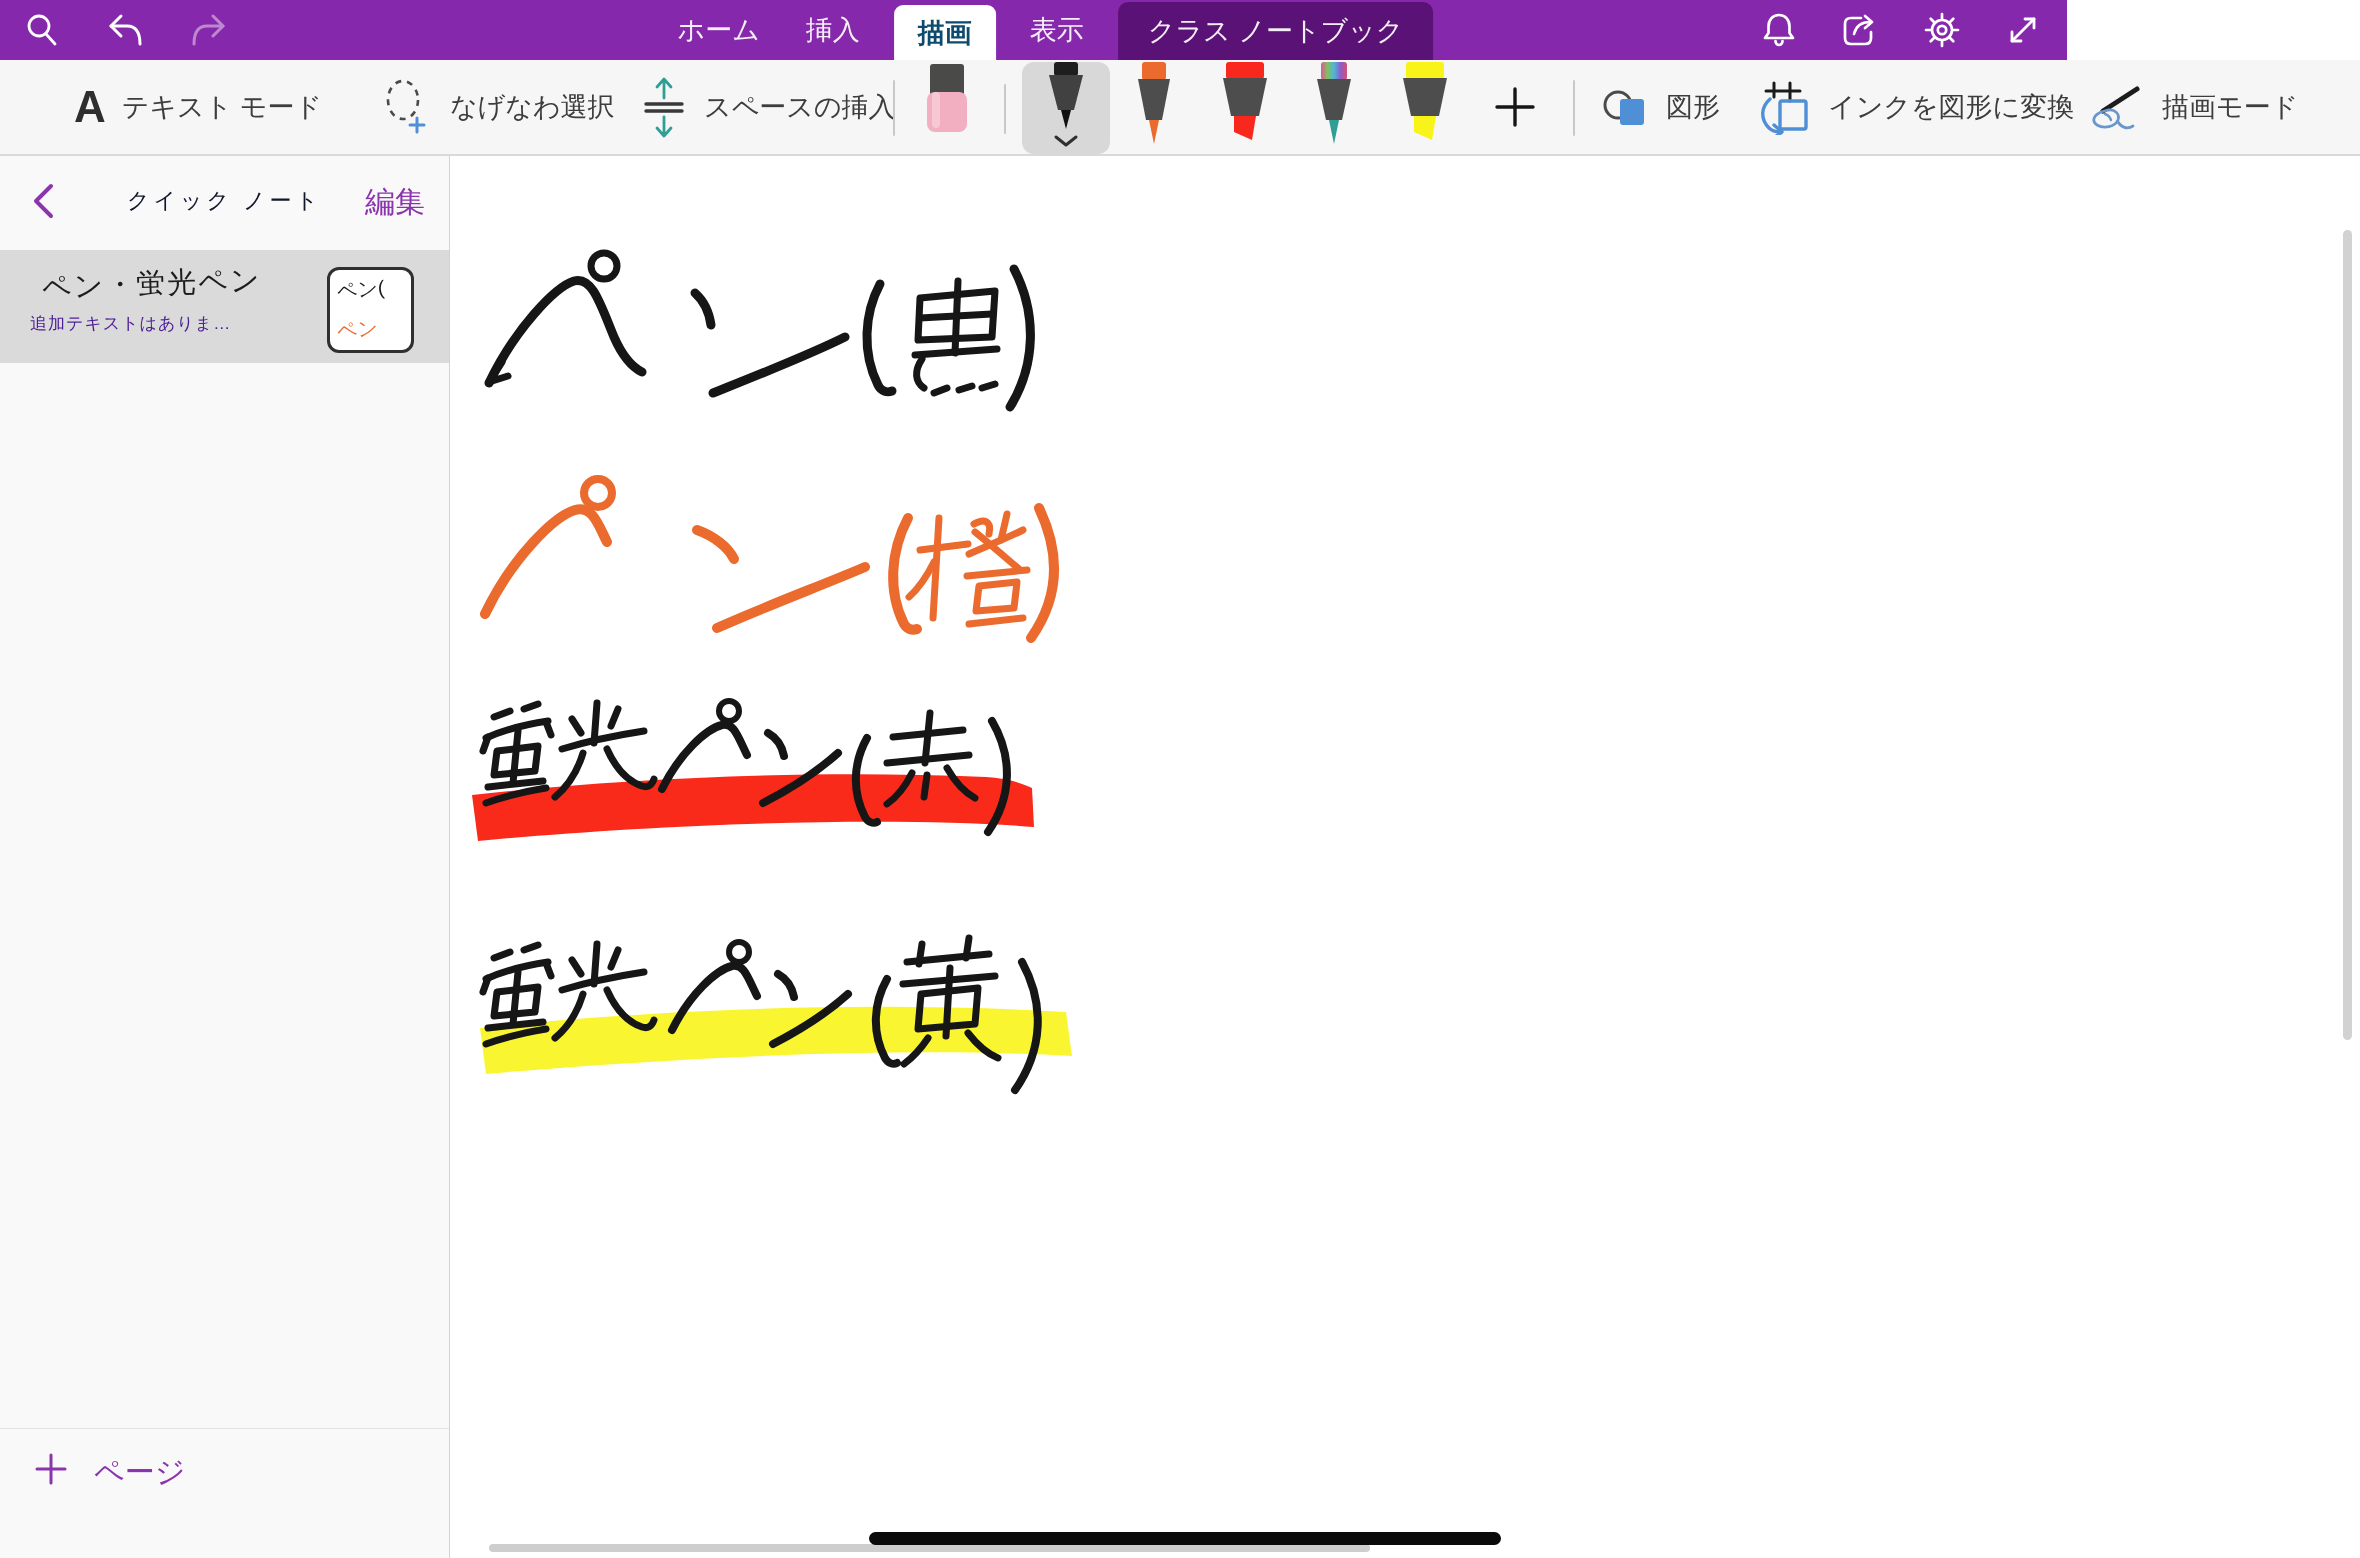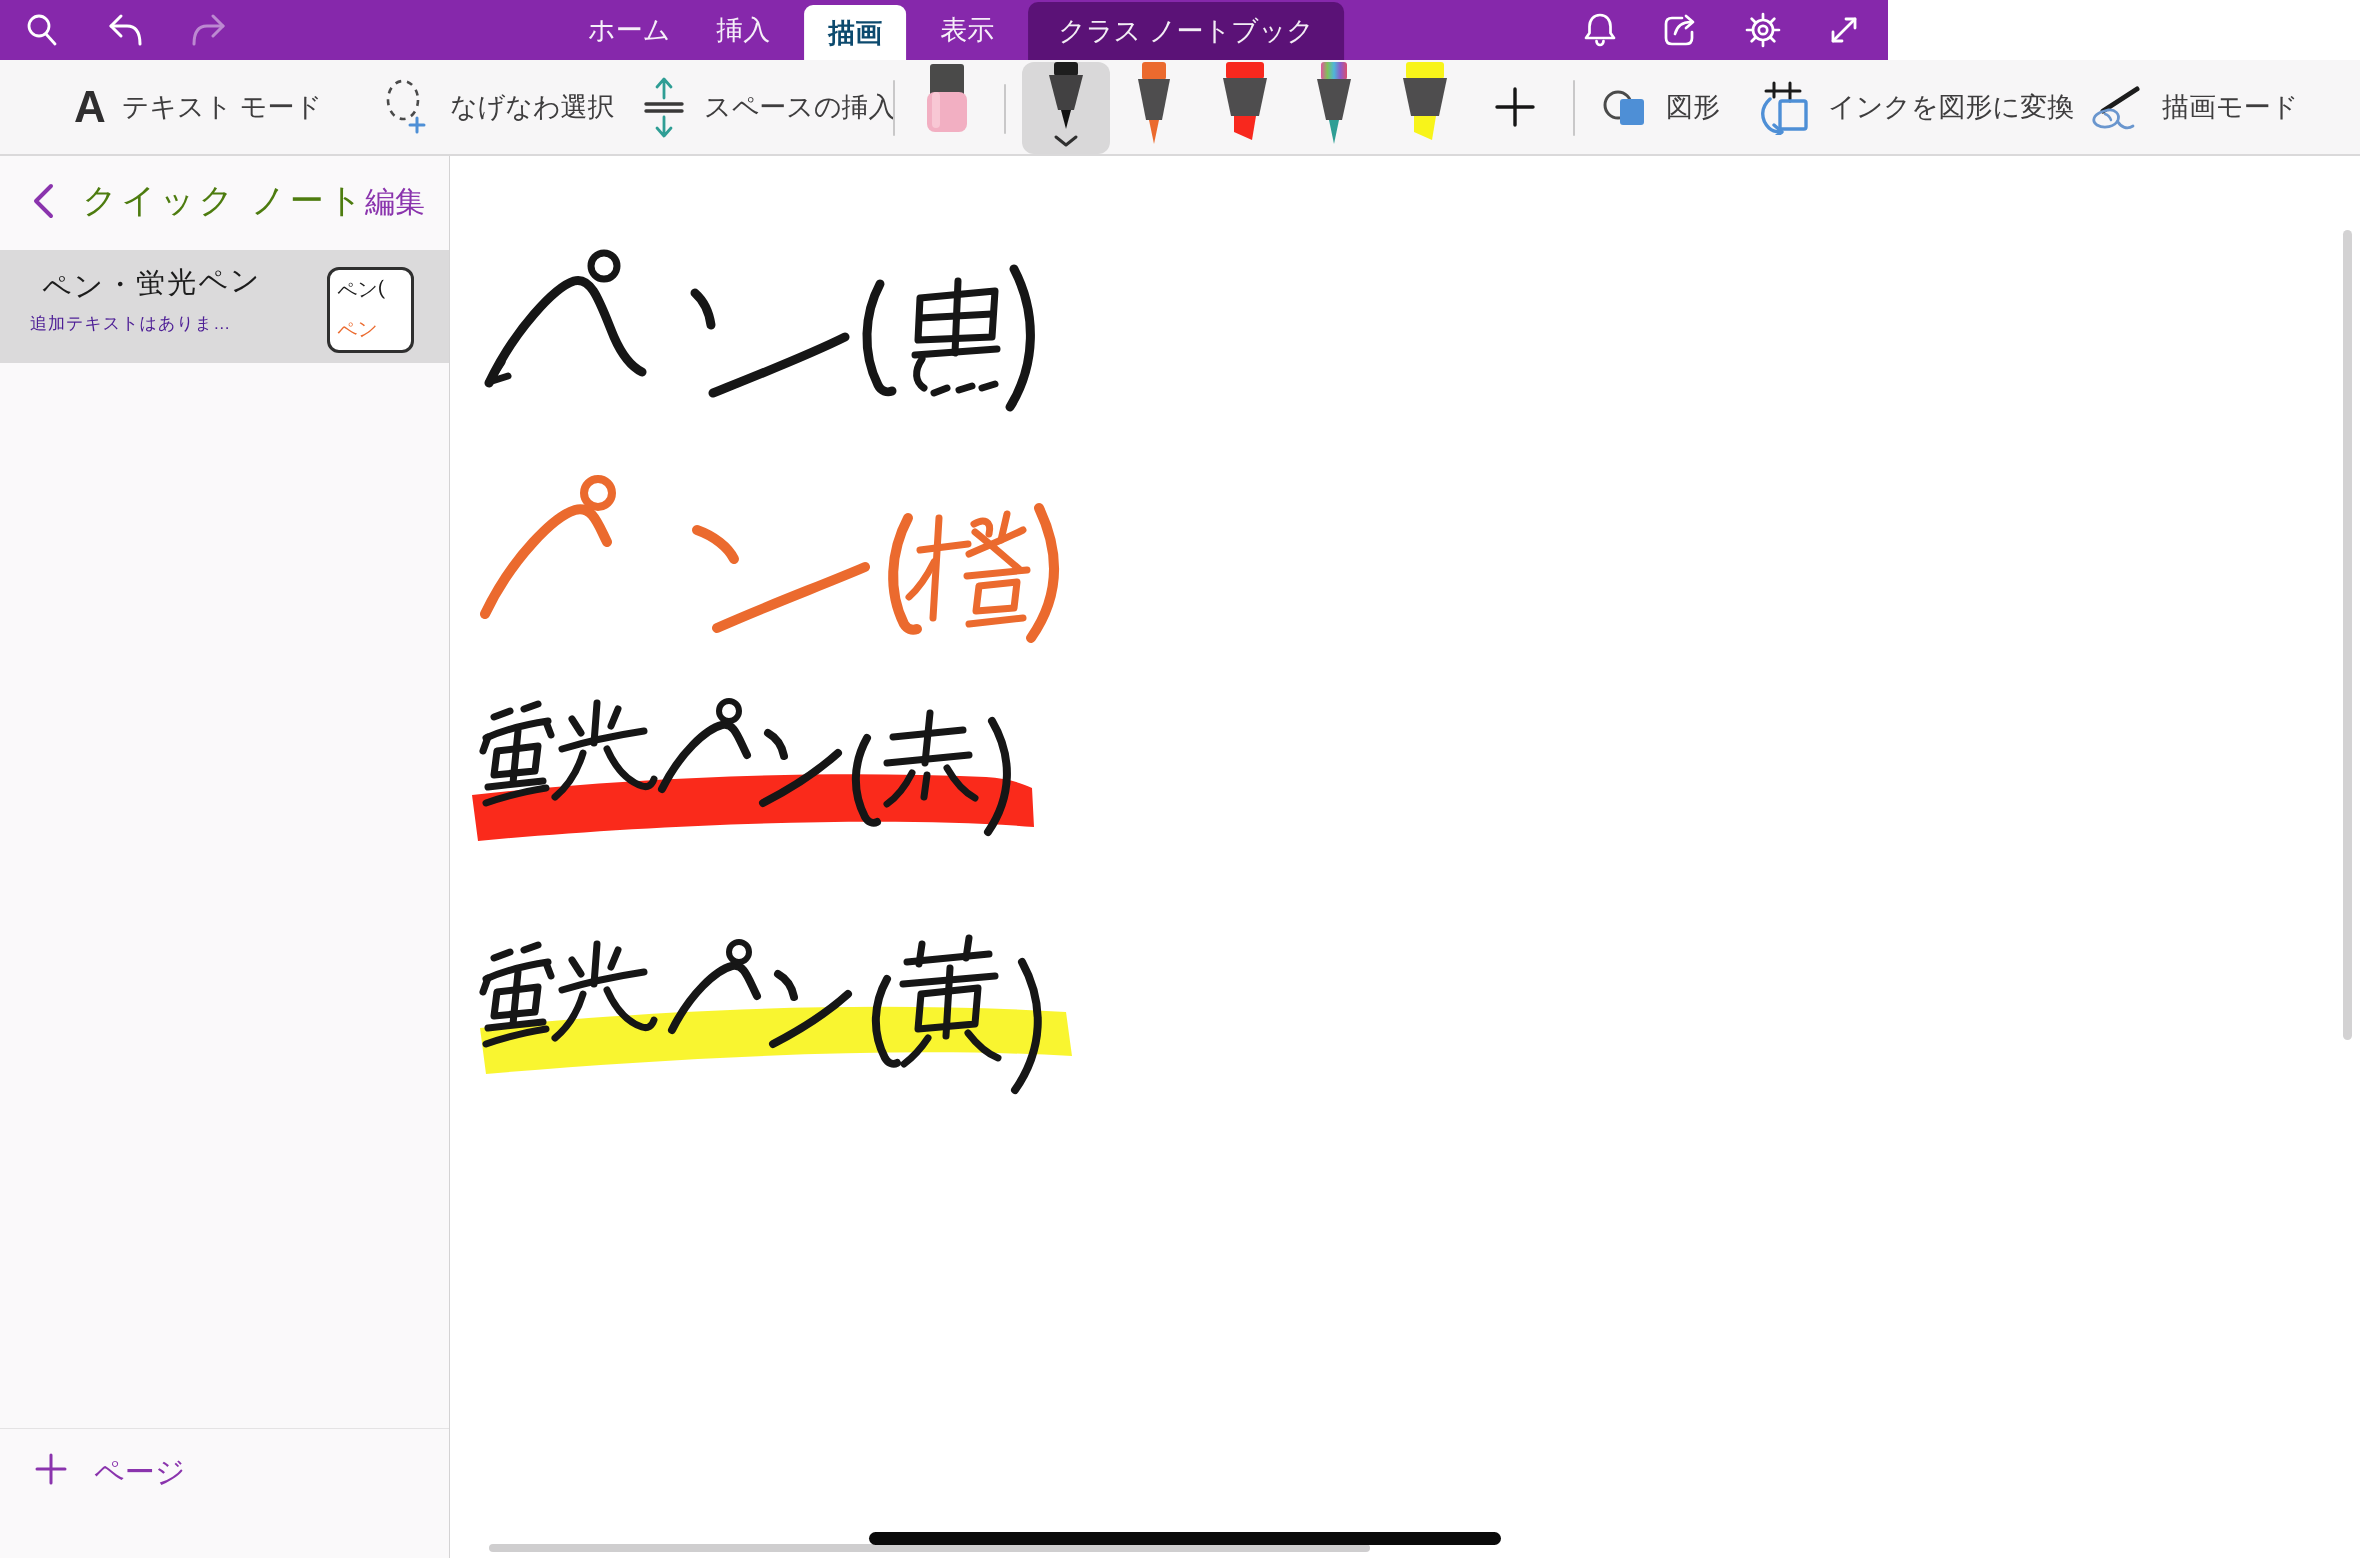--- a/index.html
+++ b/index.html
@@ -5,21 +5,21 @@
   html,body{margin:0;padding:0;background:#fff;}
   *{box-sizing:border-box;}
   .screen{
     position:relative;width:2360px;height:1558px;overflow:hidden;
     font-family:"Liberation Sans","DejaVu Sans",sans-serif;
     background:#fff;
   }
   button{background:none;border:0;padding:0;margin:0;font:inherit;color:inherit;cursor:default;}
 
   
-  .topbar{position:absolute;left:0;top:0;width:1888px;height:60px;background:#8628AB;}
+  .topbar{position:absolute;left:0;top:0;width:2067px;height:60px;background:#8628AB;}
   .tb-left{position:absolute;left:24px;top:0;height:60px;display:flex;align-items:center;gap:46px;}
   .tb-right{position:absolute;right:26px;top:0;height:60px;display:flex;align-items:center;gap:44px;}
   .tb-icon{display:flex;align-items:center;justify-content:center;}
   .dim{opacity:.45;}
   .tabs{position:absolute;left:calc(50% + 16px);top:0;height:60px;transform:translateX(-50%);
         display:flex;align-items:flex-end;gap:22px;}
   .tab{height:60px;display:flex;align-items:center;padding:0 12px;color:rgba(255,255,255,.93);
        font-size:27px;white-space:nowrap;}
   .tab.active{height:55px;background:#fff;color:#0c4a6e;border-radius:9px 9px 0 0;
        padding:0 24px;font-weight:bold;}
@@ -36,21 +36,21 @@
   .pen-chip{position:absolute;top:2px;width:88px;height:92px;background:#D9D8D9;border-radius:12px;
             display:flex;flex-direction:column;align-items:center;}
   .plus-btn{position:absolute;top:24px;}
 
   
   .sidebar{position:absolute;left:0;top:156px;width:450px;height:1402px;background:#FAF9FA;
            border-right:1px solid #D4D3D4;}
   .sb-header{position:absolute;left:0;top:0;width:100%;height:90px;}
   .sb-back{position:absolute;left:30px;top:26px;}
   .sb-title{position:absolute;left:0;top:0;width:100%;height:90px;display:flex;align-items:center;
-            justify-content:center;font-size:34px;color:#4d7c0f;letter-spacing:4px;}
+            justify-content:center;font-size:22px;color:#0f172a;letter-spacing:4px;}
   .sb-edit{position:absolute;right:24px;top:26px;font-size:30px;color:#8A34AD;}
   .page-item{position:absolute;left:0;top:94px;width:449px;height:113px;background:#DBDADB;}
   .page-title{position:absolute;left:42px;top:18px;font-size:29px;color:#1c1c1c;
               letter-spacing:2px;transform:rotate(-2deg);transform-origin:left;}
   .page-sub{position:absolute;left:30px;top:62px;font-size:17px;color:#4c1d95;letter-spacing:1px;}
   .page-thumb{position:absolute;right:35px;top:17px;width:87px;height:86px;background:#fff;
               border:3px solid #2F2F2F;border-radius:12px;overflow:hidden;}
   .thumb-l1{position:absolute;left:7px;top:6px;font-size:20px;color:#1b1b1b;white-space:nowrap;transform:rotate(-4deg);}
   .thumb-l2{position:absolute;left:7px;top:46px;font-size:20px;color:#EB6A2E;white-space:nowrap;transform:rotate(-4deg);}
   .sb-footer-div{position:absolute;left:0;top:1272px;width:100%;height:1px;background:#E4E3E4;}

